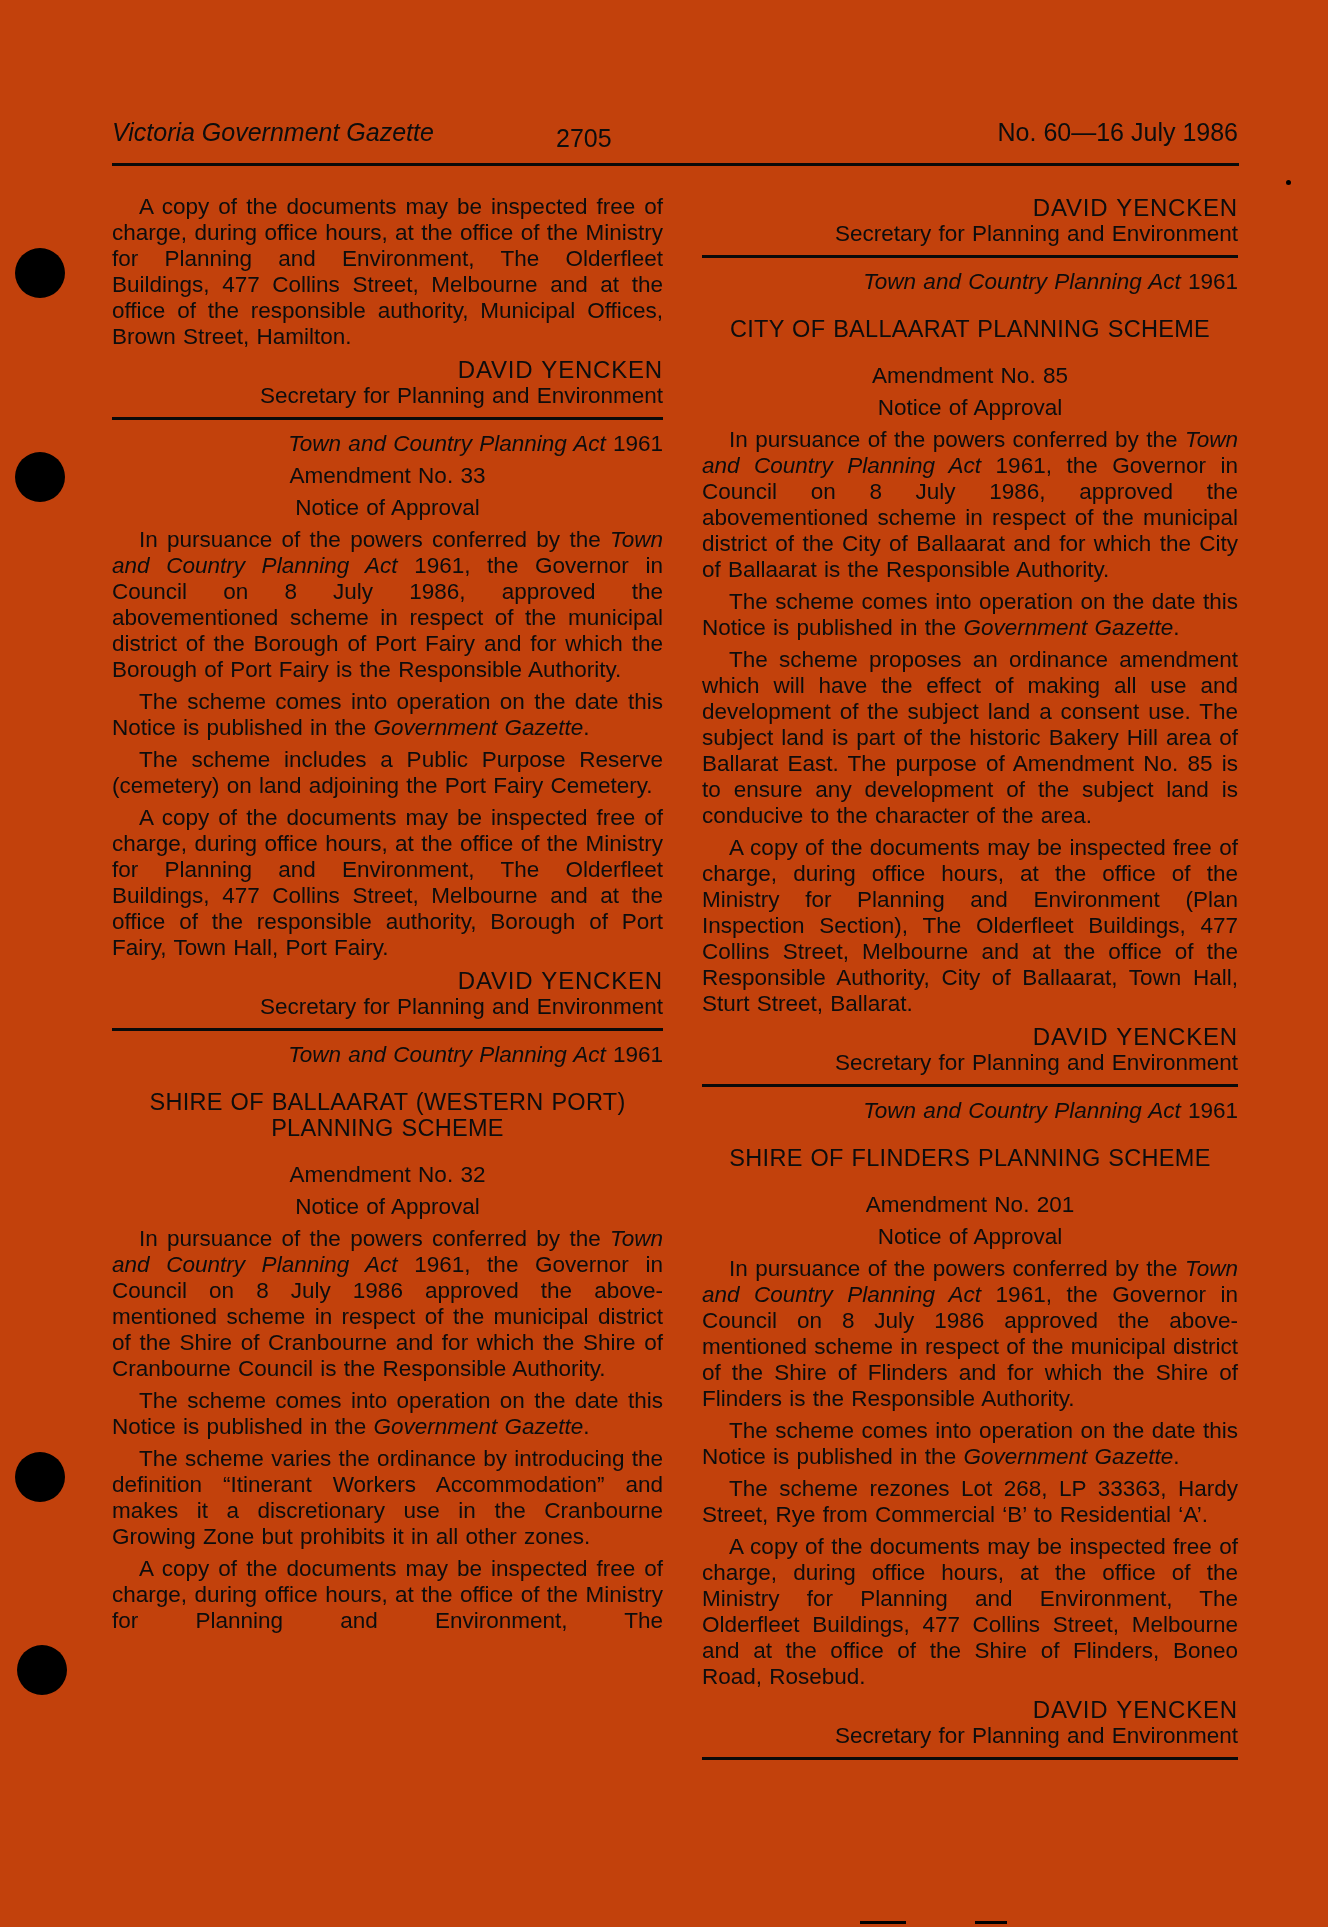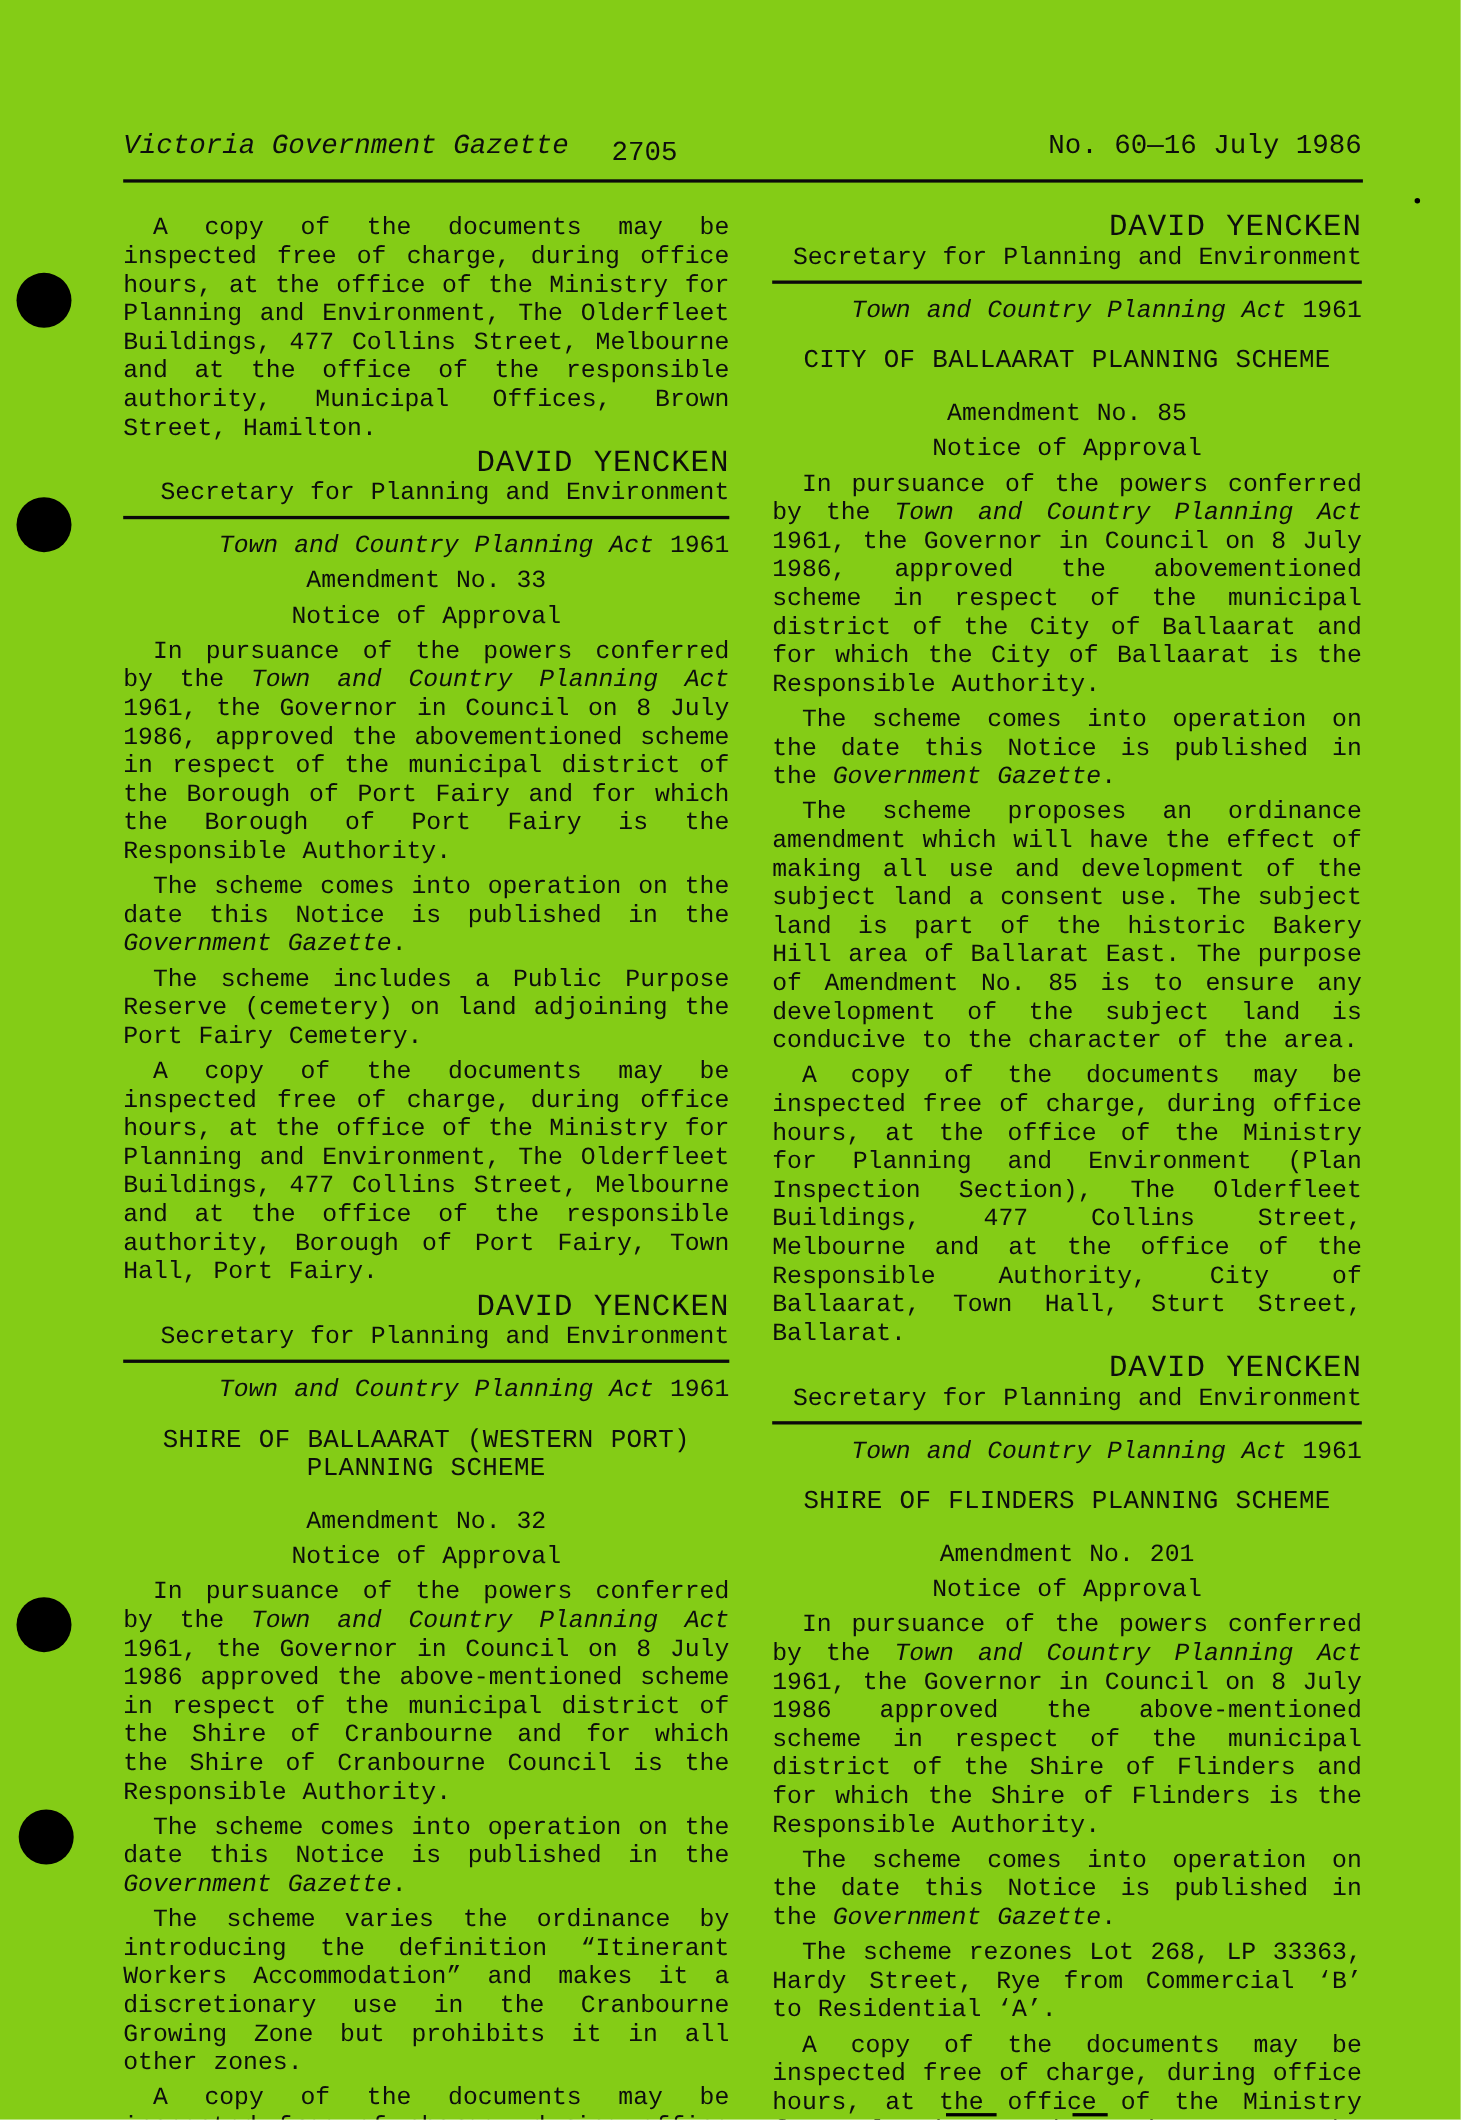--- a/index.html
+++ b/index.html
@@ -1,22 +1,22 @@
 <!DOCTYPE html>
 <html><head>
 <meta charset="utf-8">
 <style>
   html, body { margin: 0; padding: 0; background: #ffffff; }
   .page {
     position: relative;
     width: 1328px;
     height: 1927px;
-    background: #84cc16;
+    background: #c2410c;
     color: #0d0d0d;
-    font-family: Liberation Mono, monospace;
+    font-family: Liberation Sans, sans-serif;
     overflow: hidden;
   }
   
   .h-title {
     position: absolute; top: 118px; left: 112px;
     font-style: italic; font-size: 25px; white-space: nowrap;
   }
   .h-page {
     position: absolute; top: 124px; left: 556px;
     font-size: 25px;
@@ -47,21 +47,21 @@
     font-size: 22.5px; margin: 11px 0 3px;
   }
   p.scheme {
     text-align: center; text-indent: 0;
     font-size: 23.5px; letter-spacing: 0.3px; margin: 21px 0;
   }
   p.amendment, p.notice-type {
     text-align: center; text-indent: 0; margin: 6px 0;
   }
   .signature { text-align: right; margin: 7px 0 6px; }
-  .sig-name  { font-size: 28px; letter-spacing: 0.8px; }
+  .sig-name  { font-size: 24px; letter-spacing: 0.8px; }
   .sig-title { font-size: 22.5px; }
   .rule { height: 3px; background: #0a0a0a; margin: 8px 0 10px; }
 
   
   .punch {
     position: absolute; width: 50px; height: 50px;
     background: #000; border-radius: 50%;
   }
   .p1 { left: 15px; top: 248px; }
   .p2 { left: 15px; top: 452px; }

